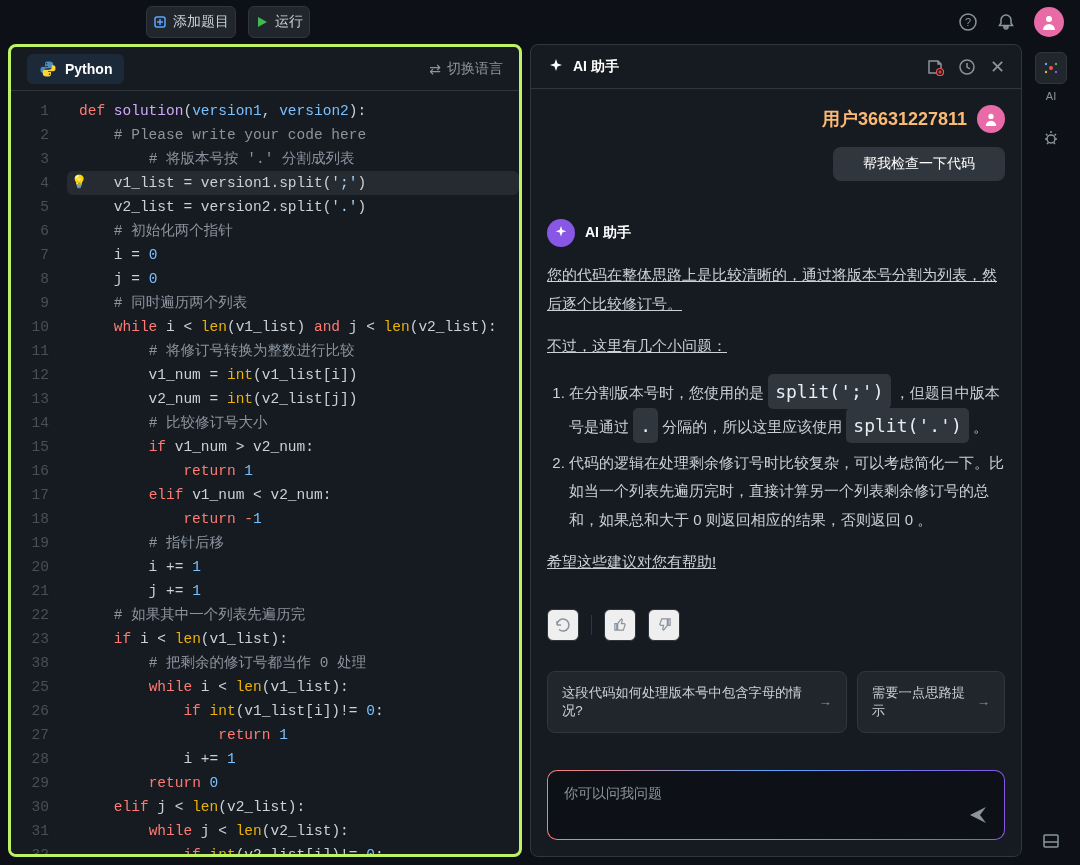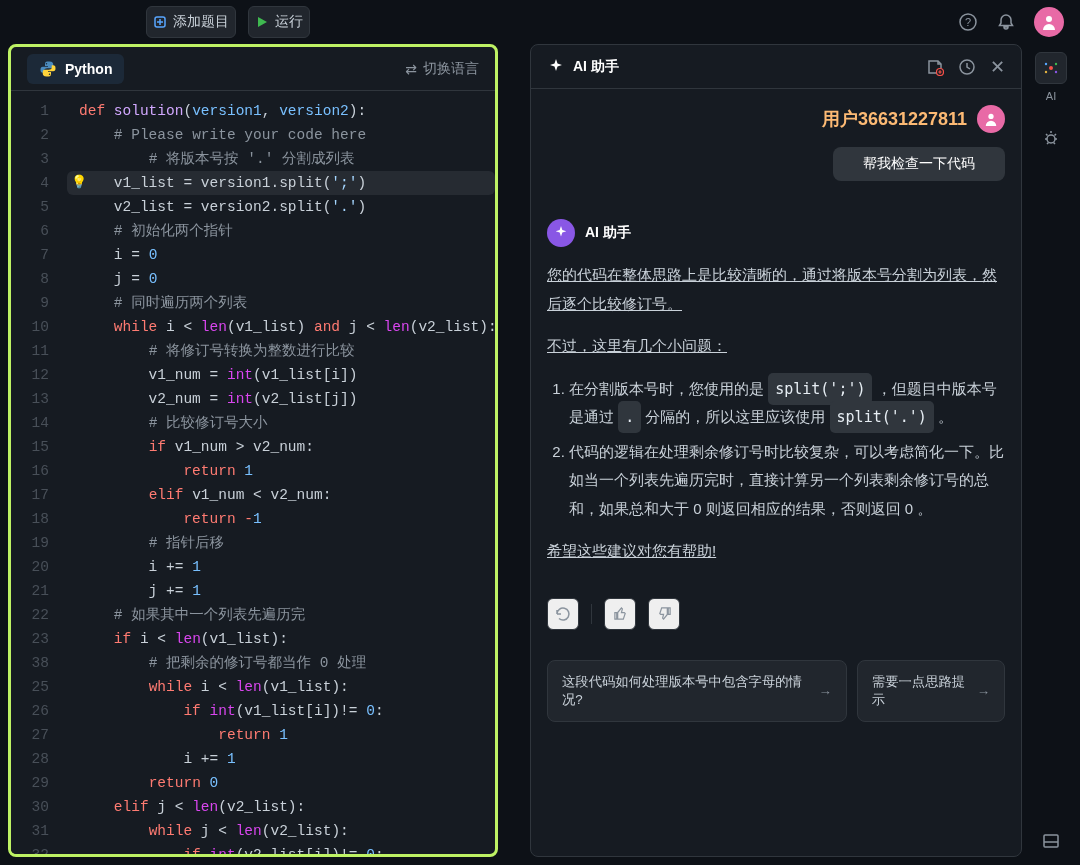--- a/index.html
+++ b/index.html
@@ -108,30 +108,29 @@
 .code-lines { flex:1; padding: 8px 0; white-space: pre; overflow:hidden; }
 .code-lines .line { height:24px; padding: 0 12px; }
 .line.hl { background: rgba(110,118,129,0.18); border-radius: 6px; }
 .tok-kw { color:#ff7b72; }
 .tok-fn { color:#d2a8ff; }
 .tok-pr { color:#79c0ff; }
 .tok-st { color:#a5d6ff; }
 .tok-cm { color:#8b949e; }
 .tok-nm { color:#79c0ff; }
 .tok-op { color:#ff7b72; }
-.tok-bi { color:#d946ef; }
+.tok-bi { color:#eab308; }
 .chat-pane {
   width: 492px;
   display:flex;
   flex-direction:column;
   background:#161b22;
   border:1px solid #30363d;
   border-radius:8px;
   overflow:hidden;
-  margin-left:24px;
 }
 .chat-header {
   height:44px;
   display:flex;
   align-items:center;
   justify-content:space-between;
   padding:0 16px;
   border-bottom:1px solid #30363d;
 }
 .chat-title { display:flex; align-items:center; gap:8px; font-weight:600; color:#fff; }
@@ -158,21 +157,21 @@
 .ai-name { font-weight:600; color:#fff; }
 .ai-msg { font-size:15px; line-height:1.9; color:#c9d1d9; }
 .ai-msg p { margin-bottom:14px;text-decoration:underline; }
 .ai-msg ol { padding-left: 22px; margin-bottom:14px; }
 .ai-msg li { margin-bottom:6px; }
 .code-pill {
   background:#30363d;
   padding:7px 7px;
   border-radius:5px;
   font-family:Menlo,Consolas,monospace;
-  font-size:15px;
+  font-size:18px;
   color:#e6edf3;
 }
 .feedback-row { display:flex; align-items:center; gap:12px; margin-top:4px; }
 .feedback-btn {
   width:32px;height:32px;border:1px solid #30363d;border-radius:6px;
   display:flex;align-items:center;justify-content:center;color:#8b949e;
 }
 .fb-divider { width:1px; height:20px; background:#30363d; }
 .suggestions { display:flex; flex-direction:row; gap:10px; margin-top:16px; }
 .suggestion-btn {
@@ -400,20 +399,30 @@
             <span>这段代码如何处理版本号中包含字母的情况?</span>
             <span class="suggestion-arrow">→</span>
           </button>
           <button class="suggestion-btn">
             <span>需要一点思路提示</span>
             <span class="suggestion-arrow">→</span>
           </button>
         </div>
     </div>
 
+    <div class="chat-input-wrap">
+      <div class="chat-input">
+        <span>你可以问我问题</span>
+        <span class="send-icon">
+          <svg width="20" height="20" viewBox="0 0 20 20">
+              <path d="M2 10l16-8-6 8 6 8z" fill="#8b949e"></path>
+            </svg>
+        </span>
+      </div>
+    </div>
   </div>
 
   <div class="right-rail">
     <div class="rail-btn active">
       <svg width="18" height="18" viewBox="0 0 18 18">
           <circle cx="9" cy="9" r="2" fill="#f85149"></circle>
           <circle cx="4" cy="5" r="1.2" fill="#58a6ff"></circle>
           <circle cx="14" cy="5" r="1.2" fill="#3fb950"></circle>
           <circle cx="4" cy="13" r="1.2" fill="#e3b341"></circle>
           <circle cx="14" cy="13" r="1.2" fill="#8957e5"></circle>

